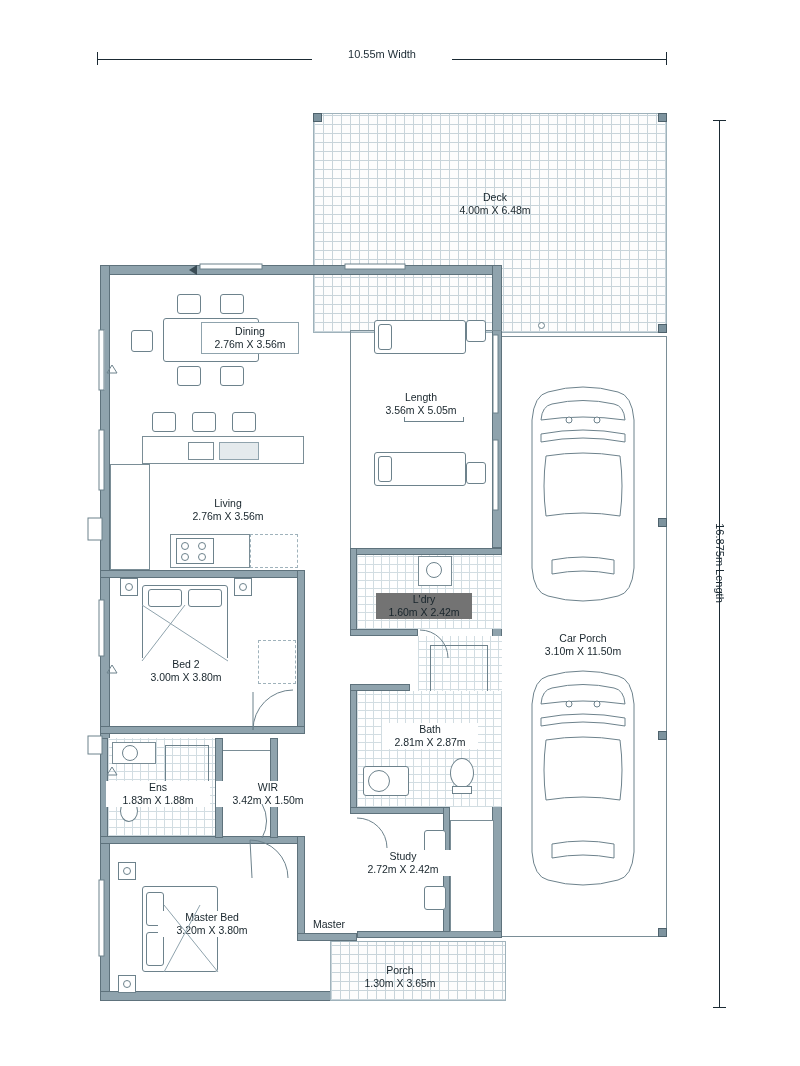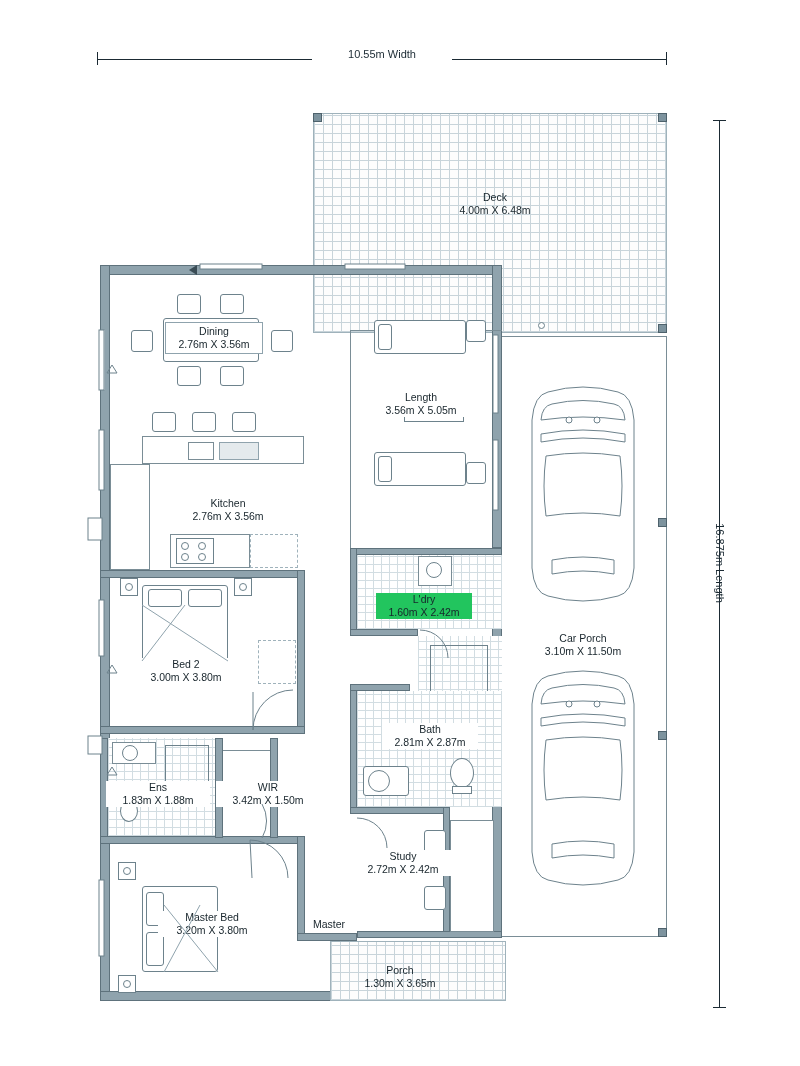--- a/index.html
+++ b/index.html
@@ -90,20 +90,21 @@
     line-height: 13px;
     color: #17242b;
     white-space: nowrap;
   }
   .room-label .nm { display: block; }
   .room-label .sz { display: block; }
   .label-boxed {
     background: #ffffff;
     border: 1px solid #8fa3ad;
     padding: 2px 6px;
+    margin-left: 36px;
   }
   .label-plain { background: transparent; }
 
   
   .deck-hatch {
     position: absolute;
     background-color: #fdfdfd;
     background-image:
       repeating-linear-gradient(0deg,  #c8d4da 0 1px, transparent 1px 9px),
       repeating-linear-gradient(90deg, #c8d4da 0 1px, transparent 1px 9px);
@@ -253,21 +254,21 @@
 
   <div class="bench" style="left:110px; top:464px; width:40px; height:106px;"></div>
   <div class="bench" style="left:170px; top:534px; width:80px; height:34px;"></div>
   <div class="outline" style="left:176px; top:538px; width:38px; height:26px;"></div>
   <div class="furn-round" style="left:181px; top:542px; width:8px; height:8px;"></div>
   <div class="furn-round" style="left:198px; top:542px; width:8px; height:8px;"></div>
   <div class="furn-round" style="left:181px; top:553px; width:8px; height:8px;"></div>
   <div class="furn-round" style="left:198px; top:553px; width:8px; height:8px;"></div>
   <div class="outline-dash" style="left:250px; top:534px; width:48px; height:34px;"></div>
   <div class="room-label label-plain" style="left:178px; top:497px; width:100px; background:#ffffff;">
-    <span class="nm">Kitchen</span>
+    <span class="nm">Living</span>
     <span class="sz">2.76m X 3.56m</span>
   </div>
 
   <div class="furn furn-r" style="left:374px; top:320px; width:92px; height:34px;"></div>
   <div class="furn furn-r" style="left:378px; top:324px; width:14px; height:26px;"></div>
   <div class="furn furn-r" style="left:466px; top:320px; width:20px; height:22px;"></div>
   <div class="furn furn-r" style="left:374px; top:452px; width:92px; height:34px;"></div>
   <div class="furn furn-r" style="left:378px; top:456px; width:14px; height:26px;"></div>
   <div class="furn furn-r" style="left:466px; top:462px; width:20px; height:22px;"></div>
   <div class="furn" style="left:404px; top:406px; width:60px; height:16px;"></div>
@@ -285,21 +286,21 @@
   <div class="furn furn-r" style="left:188px; top:589px; width:34px; height:18px;"></div>
   <div class="outline-dash" style="left:258px; top:640px; width:38px; height:44px;"></div>
   <div class="room-label label-plain" style="left:136px; top:658px; width:100px; background:#ffffff;">
     <span class="nm">Bed 2</span>
     <span class="sz">3.00m X 3.80m</span>
   </div>
 
   <div class="tile-hatch" style="left:357px; top:555px; width:145px; height:74px;"></div>
   <div class="bench" style="left:418px; top:556px; width:34px; height:30px;"></div>
   <div class="furn-round" style="left:426px; top:562px; width:16px; height:16px;"></div>
-  <div class="room-label label-plain" style="left:376px; top:593px; width:96px; background:#22c55e;">
+  <div class="room-label label-plain" style="left:376px; top:593px; width:96px; background:#737373;">
     <span class="nm">L'dry</span>
     <span class="sz">1.60m X 2.42m</span>
   </div>
 
   <div class="tile-hatch" style="left:418px; top:636px; width:84px; height:78px;"></div>
   <div class="outline" style="left:430px; top:645px; width:58px; height:58px;"></div>
 
   <div class="tile-hatch" style="left:357px; top:691px; width:145px; height:116px;"></div>
   <div class="furn furn-r" style="left:363px; top:766px; width:46px; height:30px;"></div>
   <div class="furn-round" style="left:368px; top:770px; width:22px; height:22px;"></div>

